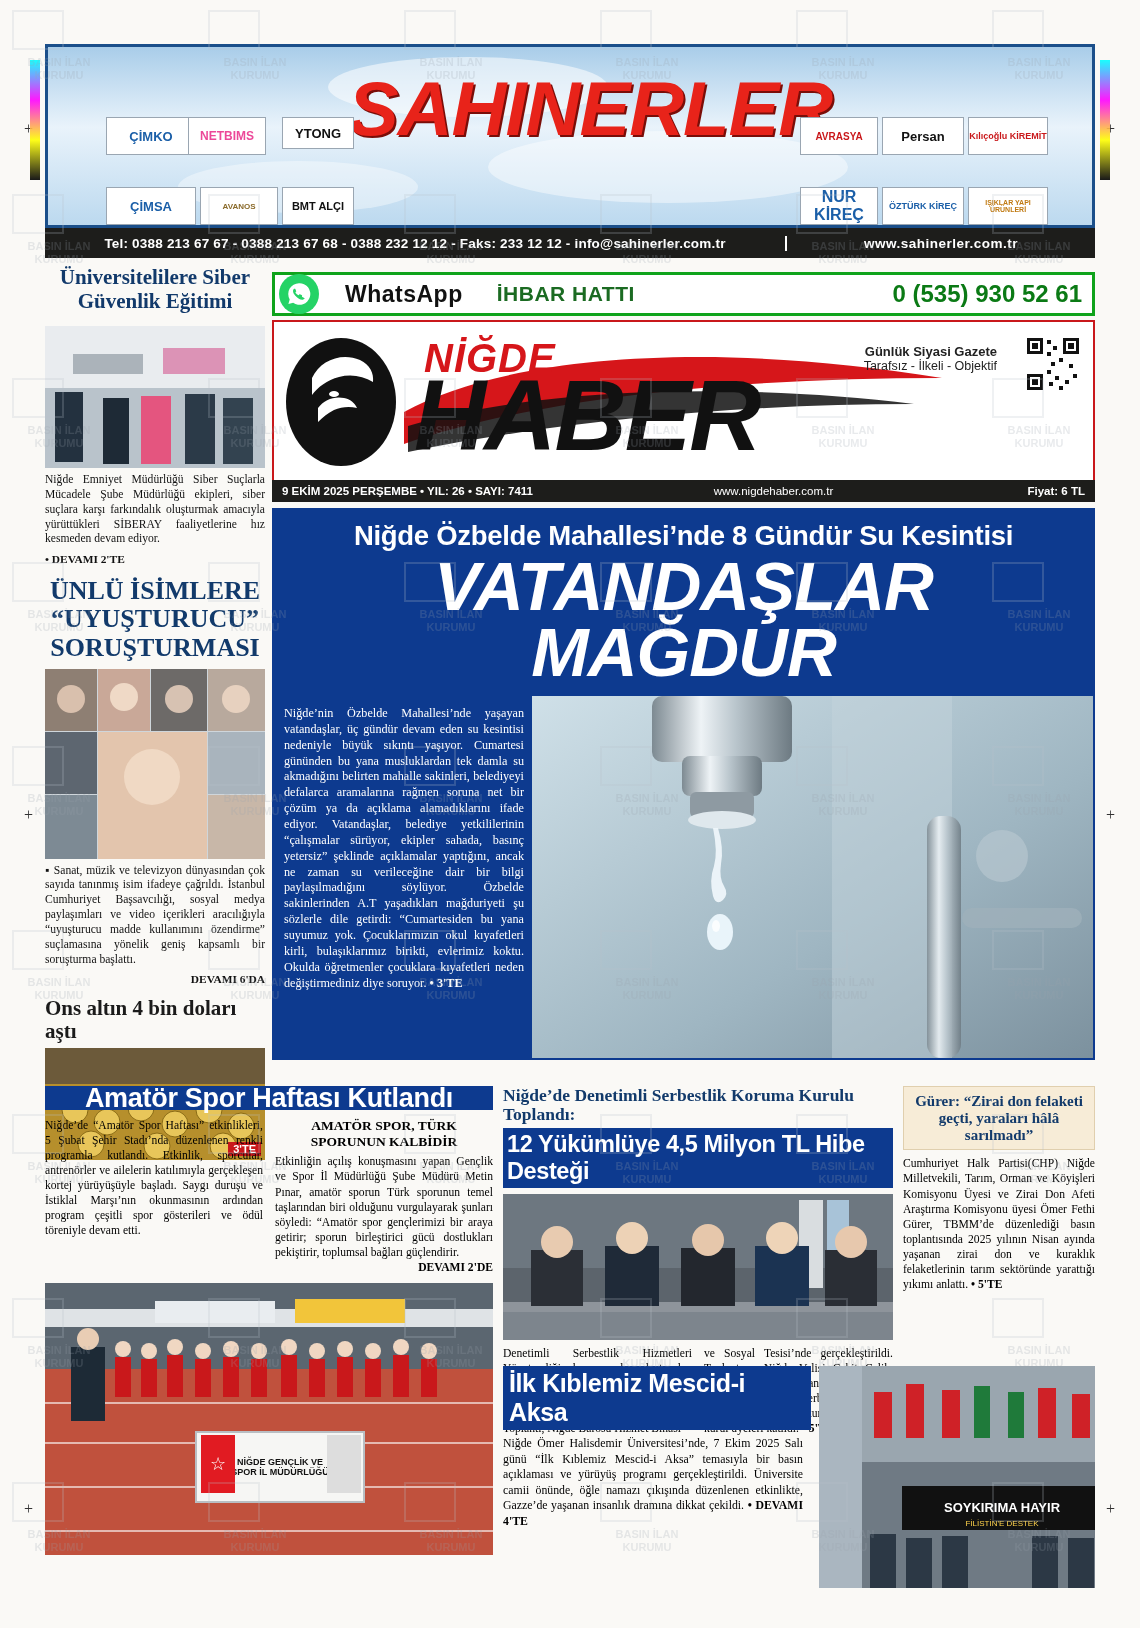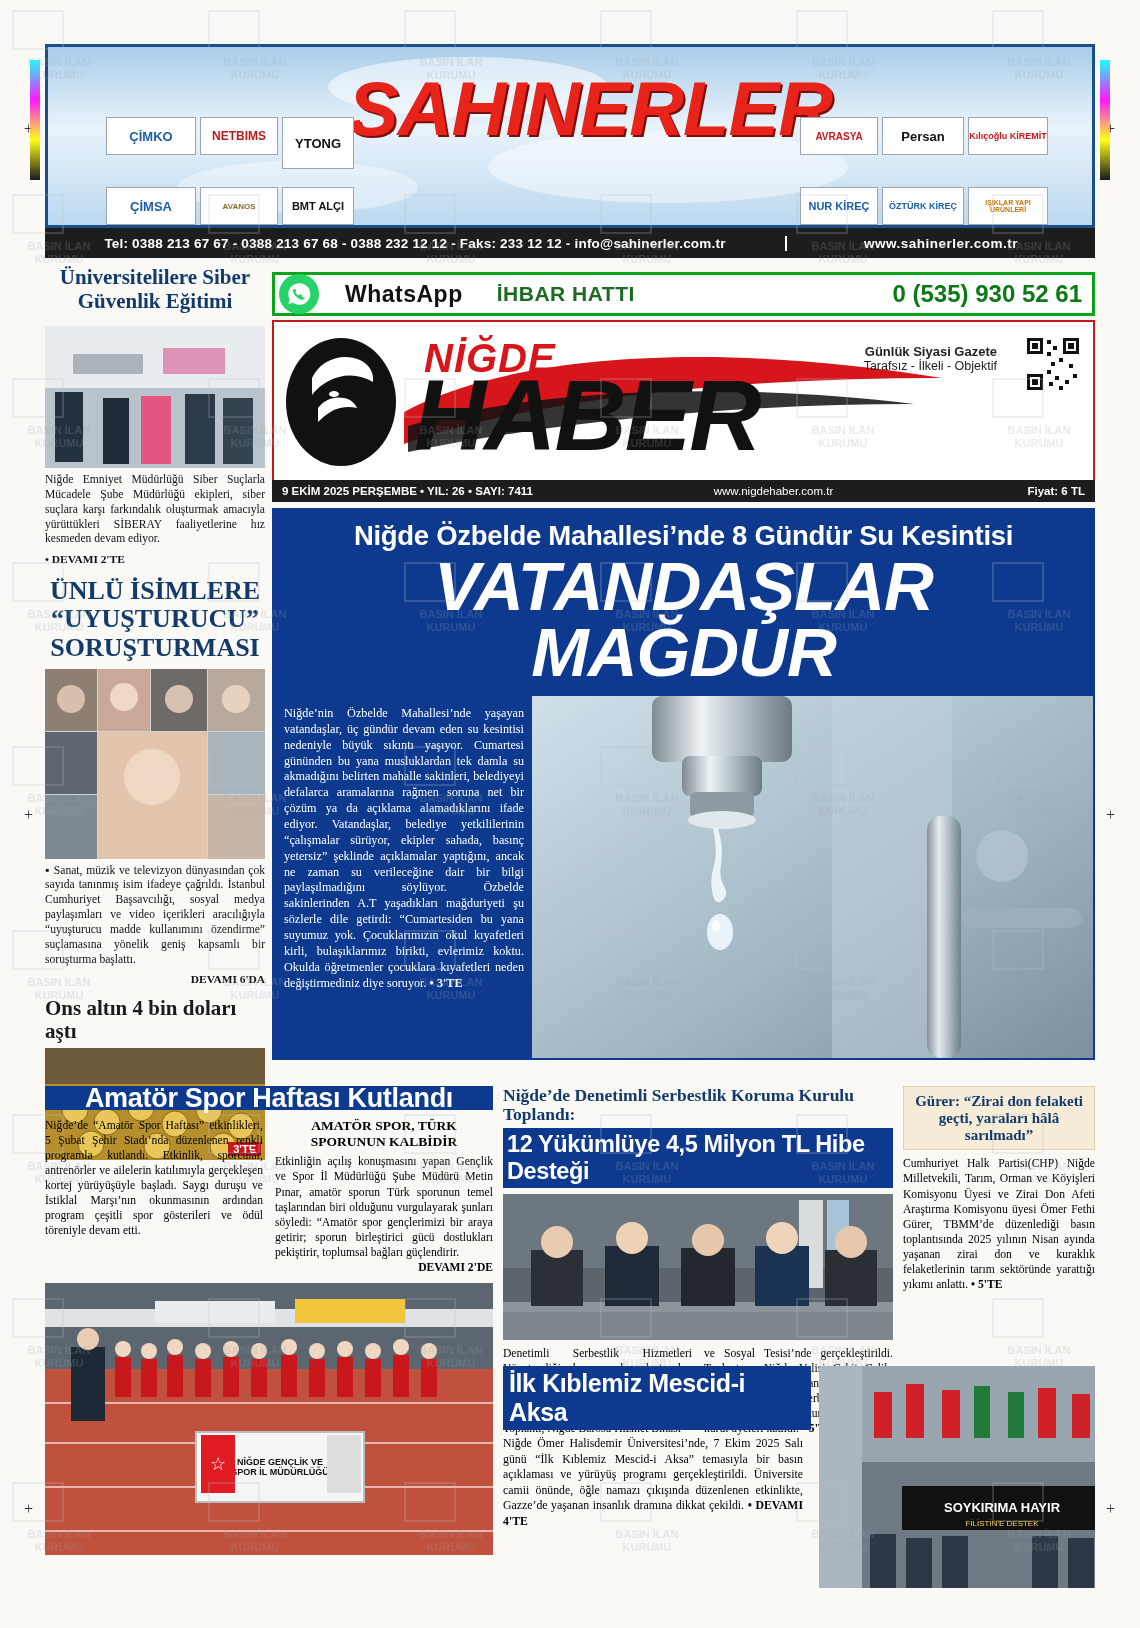--- a/index.html
+++ b/index.html
@@ -245,30 +245,30 @@
         </defs>
         <rect width="1044" height="178" fill="url(#sky)"></rect>
         <ellipse cx="420" cy="40" rx="140" ry="30" fill="#ffffff" opacity=".55"></ellipse>
         <ellipse cx="620" cy="120" rx="180" ry="36" fill="#ffffff" opacity=".45"></ellipse>
         <ellipse cx="250" cy="140" rx="120" ry="26" fill="#ffffff" opacity=".4"></ellipse>
       </svg>
 
       <div class="sah-title">SAHINERLER</div>
 
       <div class="adlogo" style="left:58px;top:70px;width:90px;height:38px;color:#1b5fa8;font-size:13px">ÇİMKO</div>
-      <div class="adlogo" style="left:152px;top:70px;width:78px;height:38px;color:#b91c1c;font-size:12px">NETBIMS</div>
-      <div class="adlogo" style="left:234px;top:70px;width:72px;height:52px;color:#111;font-size:13px">YTONG</div>
+      <div class="adlogo" style="left:140px;top:70px;width:78px;height:38px;color:#ec4899;font-size:12px">NETBIMS</div>
+      <div class="adlogo" style="left:234px;top:70px;width:72px;height:32px;color:#111;font-size:13px">YTONG</div>
       <div class="adlogo" style="left:58px;top:140px;width:90px;height:38px;color:#1b5fa8;font-size:13px">ÇİMSA</div>
       <div class="adlogo" style="left:152px;top:140px;width:78px;height:38px;color:#8a6a2a;font-size:8px">AVANOS</div>
       <div class="adlogo" style="left:234px;top:140px;width:72px;height:38px;color:#111;font-size:11px">BMT ALÇI</div>
 
       <div class="adlogo" style="left:752px;top:70px;width:78px;height:38px;color:#c9181b;font-size:10px">AVRASYA</div>
       <div class="adlogo" style="left:834px;top:70px;width:82px;height:38px;color:#111;font-size:13px">Persan</div>
       <div class="adlogo" style="left:920px;top:70px;width:80px;height:38px;color:#c9181b;font-size:9px">Kılıçoğlu KİREMİT</div>
-      <div class="adlogo" style="left:752px;top:140px;width:78px;height:38px;color:#1b5fa8;font-size:11px">NUR KİREÇ</div>
+      <div class="adlogo" style="left:752px;top:140px;width:78px;height:38px;color:#1b5fa8;font-size:16px">NUR KİREÇ</div>
       <div class="adlogo" style="left:834px;top:140px;width:82px;height:38px;color:#1b5fa8;font-size:9px">ÖZTÜRK KİREÇ</div>
       <div class="adlogo" style="left:920px;top:140px;width:80px;height:38px;color:#c07a12;font-size:7px">IŞIKLAR YAPI ÜRÜNLERİ</div>
     </div>
   </div>
 
   <div class="phonebar">
     <div class="tel">Tel:  0388 213 67 67 - 0388 213 67 68 - 0388 232 12 12 - Faks: 233 12 12 - info@sahinerler.com.tr</div>
     <div class="web">www.sahinerler.com.tr</div>
   </div>
 

